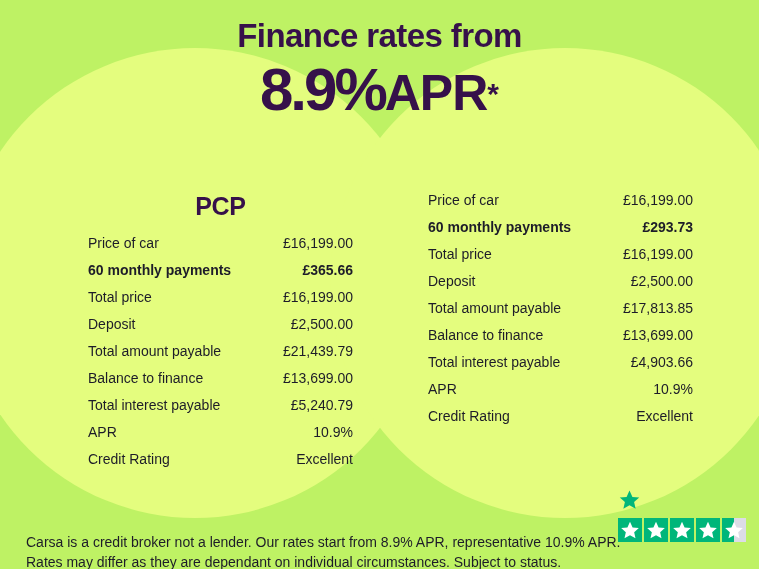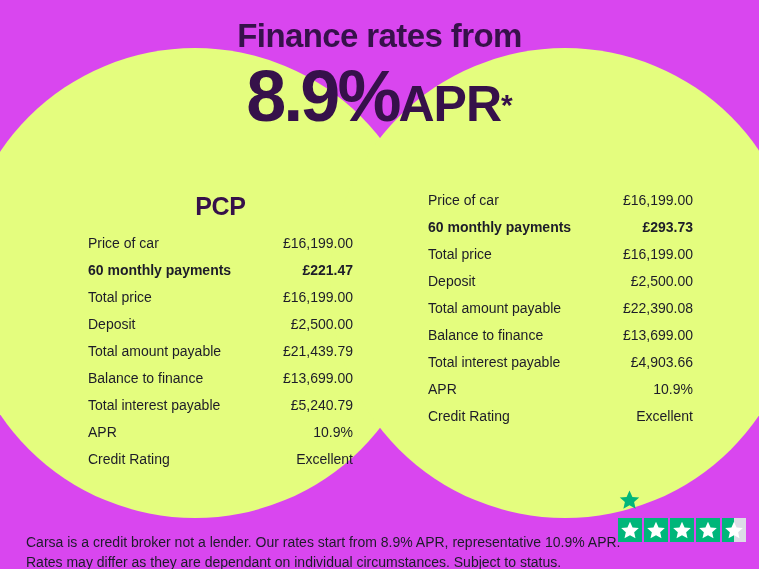--- a/index.html
+++ b/index.html
@@ -10,21 +10,21 @@
     width: 759px;
     height: 569px;
     font-family: "Liberation Sans", sans-serif;
     background: #f0ffb9;
     overflow: hidden;
   }
   #stage {
     position: relative;
     width: 759px;
     height: 569px;
-    background: #d946ef;
+    background: #bef264;
     overflow: hidden;
   }
   .blob {
     position: absolute;
     border-radius: 50%;
     background: #e4fd7e;
   }
   #blob-left {
     left: -40px;
     top: 48px;
@@ -57,21 +57,21 @@
     letter-spacing: -0.6px;
     line-height: 1.1;
   }
   #rate-line {
     margin-top: 6px;
     color: #36114a;
     white-space: nowrap;
     line-height: 1;
   }
   #rate-figure {
-    font-size: 72px;
+    font-size: 60px;
     font-weight: bold;
     letter-spacing: -3px;
     vertical-align: baseline;
   }
   #rate-suffix {
     font-size: 50px;
     font-weight: bold;
     letter-spacing: -1px;
     vertical-align: baseline;
   }
@@ -185,21 +185,21 @@
     <div class="plan" id="plan-pcp">
       <div class="plan-title">PCP</div>
       <div class="rows">
 
         <div class="row">
           <span class="label">Price of car</span>
           <span class="value">£16,199.00</span>
         </div>
         <div class="row emph">
           <span class="label">60 monthly payments</span>
-          <span class="value">£221.47</span>
+          <span class="value">£365.66</span>
         </div>
         <div class="row">
           <span class="label">Total price</span>
           <span class="value">£16,199.00</span>
         </div>
         <div class="row">
           <span class="label">Deposit</span>
           <span class="value">£2,500.00</span>
         </div>
         <div class="row">
@@ -240,21 +240,21 @@
         <div class="row">
           <span class="label">Total price</span>
           <span class="value">£16,199.00</span>
         </div>
         <div class="row">
           <span class="label">Deposit</span>
           <span class="value">£2,500.00</span>
         </div>
         <div class="row">
           <span class="label">Total amount payable</span>
-          <span class="value">£22,390.08</span>
+          <span class="value">£17,813.85</span>
         </div>
         <div class="row">
           <span class="label">Balance to finance</span>
           <span class="value">£13,699.00</span>
         </div>
         <div class="row">
           <span class="label">Total interest payable</span>
           <span class="value">£4,903.66</span>
         </div>
         <div class="row">

